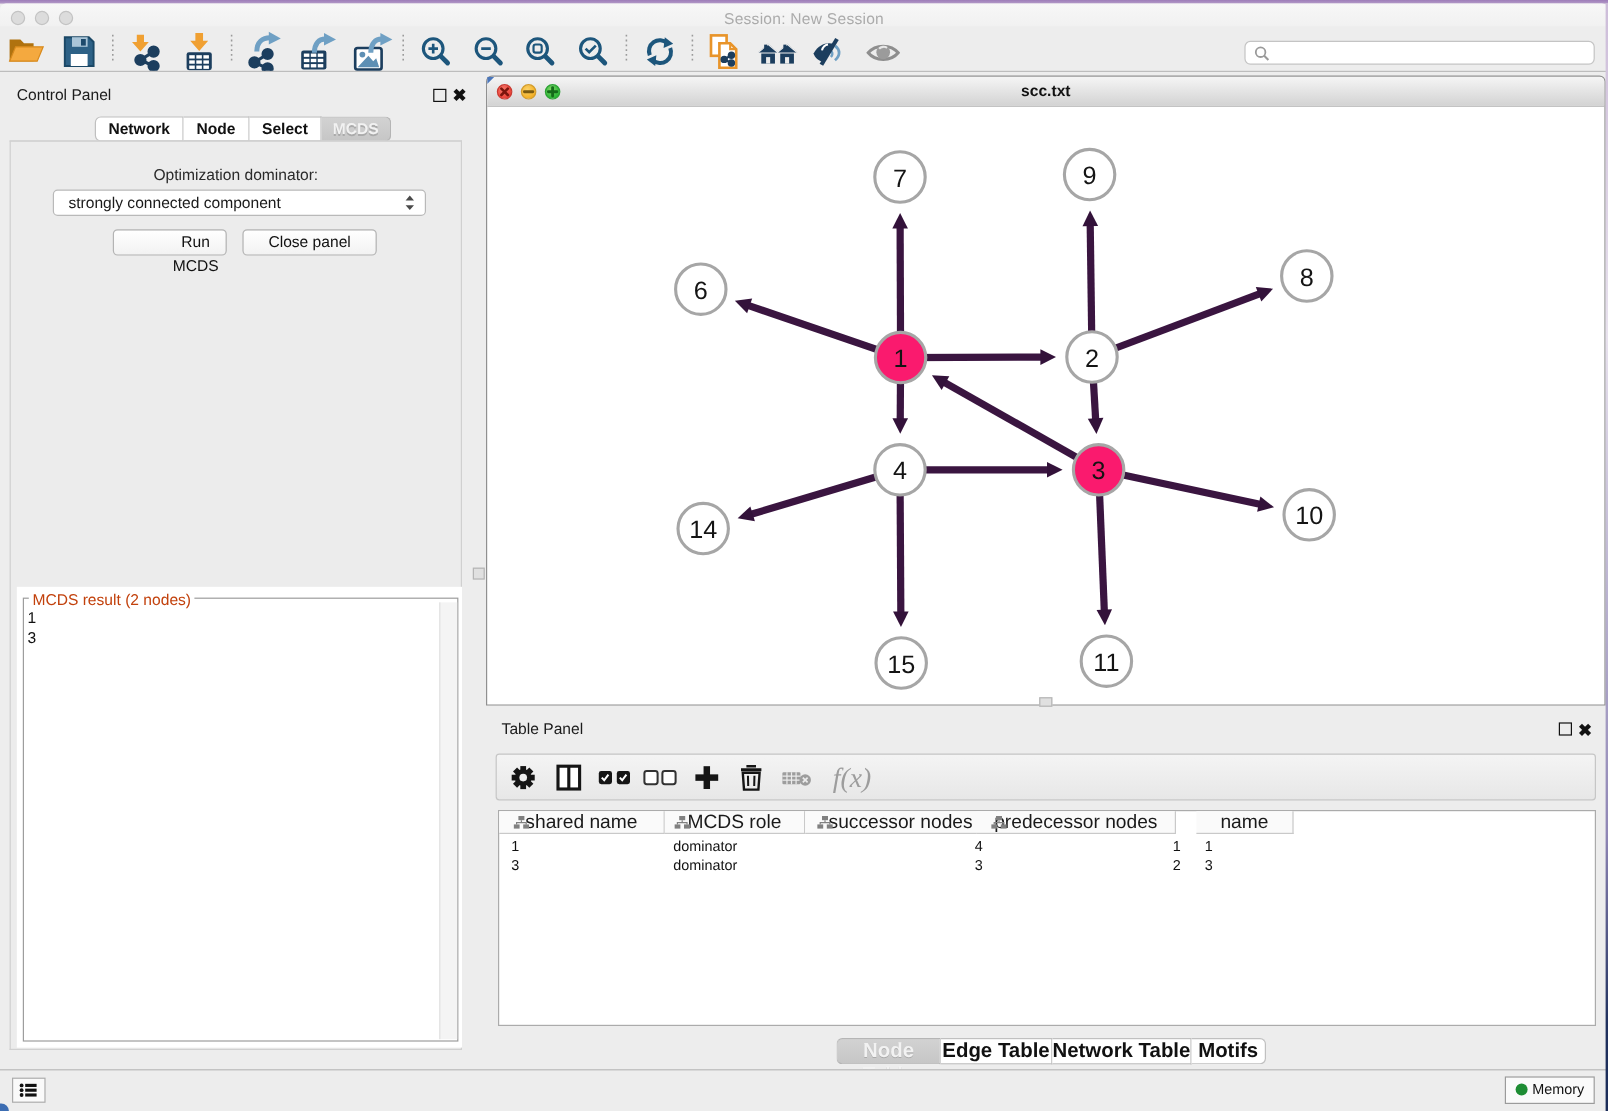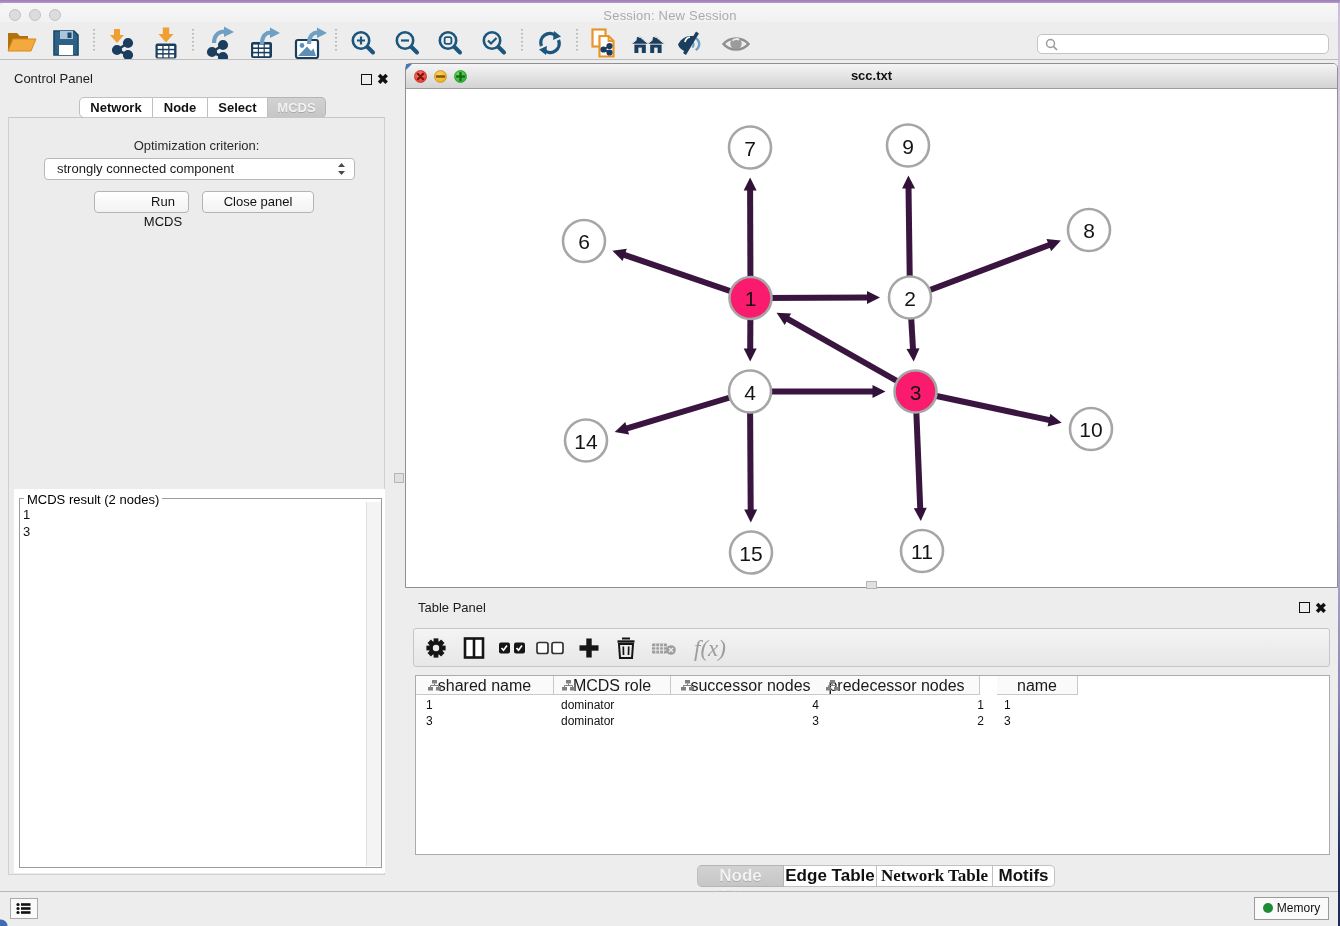--- a/index.html
+++ b/index.html
@@ -27,21 +27,21 @@
 .tabrow .sel{background:linear-gradient(#d2d2d2,#c6c6c6);color:#f2f2f2;text-shadow:0 1px 0 #aaa;border-color:#b5b5b5;}
 #cp-tabs{left:79px;top:97px;}
 #cp-panel{left:8px;top:117px;width:377px;height:758px;background:#ececec;border:1px solid #d0d0d0;border-top:1px solid #c6c6c6;box-sizing:border-box;}
 #opt-label{left:0;top:138px;width:393px;text-align:center;font-size:13px;color:#2a2a2a;}
 #combo{left:44px;top:158px;width:311px;height:22px;background:#fff;border:1px solid #b9b9b9;border-radius:4px;box-sizing:border-box;font-size:13px;color:#1a1a1a;line-height:20px;padding-left:12px;}
 .btn{position:absolute;background:linear-gradient(#ffffff,#f2f2f2);border:1px solid #b4b4b4;border-radius:4px;box-sizing:border-box;font-size:13px;color:#111;text-align:center;height:22px;line-height:20px;}
 #btn-run{left:94px;top:191px;width:95px;padding-left:43px;}
 #btn-close{left:202px;top:191px;width:112px;}
 #mcds-box{left:14px;top:489px;width:371px;height:384px;background:#fff;}
 #mcds-border{left:19px;top:498px;width:363px;height:370px;border:1px solid #9d9d9d;box-sizing:border-box;}
-#mcds-legend{left:24px;top:492px;background:#fff;padding:0 3px;font-size:13px;color:#000000;}
+#mcds-legend{left:24px;top:492px;background:#fff;padding:0 3px;font-size:13px;color:#c2410c;}
 #mcds-text{left:23px;top:507px;font-size:13px;color:#111;line-height:16.5px;white-space:pre;}
 #mcds-vsb{left:366px;top:502px;width:14px;height:364px;background:#f4f4f4;border-left:1px solid #e0e0e0;}
 
 #vgrip{left:394px;top:473px;width:8px;height:8px;background:#e0e0e0;border:1px solid #b5b5b5;}
 #hgrip{left:866px;top:581px;width:9px;height:6px;background:#e0e0e0;border:1px solid #b5b5b5;}
 
 #netwin{left:405px;top:63px;width:933px;height:525px;background:#fff;border:1px solid #909090;border-radius:5px 5px 0 0;box-sizing:border-box;}
 #net-titlebar{position:absolute;left:0;top:0;width:100%;height:24px;background:linear-gradient(#f5f5f5,#d3d3d3);border-bottom:1px solid #9c9c9c;border-radius:4px 4px 0 0;}
 #net-title{position:absolute;width:100%;top:4px;text-align:center;font-size:13px;font-weight:bold;color:#111;}
 .tl{position:absolute;top:5.5px;width:13px;height:13px;border-radius:50%;box-sizing:border-box;}
@@ -242,21 +242,21 @@
 <div class="abs" id="cp-title">Control Panel</div>
 <div class="abs" id="cp-float"></div>
 <div class="abs" id="cp-close">✖</div>
 <div class="tabrow" id="cp-tabs">
   <div class="tab" style="width:72px;padding:0;">Network</div>
     <div class="tab" style="width:54px;padding:0;">Node</div>
     <div class="tab" style="width:59px;padding:0;">Select</div>
     <div class="tab sel" style="width:57px;padding:0;">MCDS</div>
 </div>
 <div class="abs" id="cp-panel"></div>
-<div class="abs" id="opt-label">Optimization criterion:</div>
+<div class="abs" id="opt-label">Optimization dominator:</div>
 <div class="abs" id="combo">strongly connected component
 <svg width="9" height="14" viewBox="0 0 9 14" style="position:absolute;right:8px;top:3px;">
       <path d="M1 5 L4.5 1 L8 5 Z M1 9 L4.5 13 L8 9 Z" fill="#4a4a4a"></path>
     </svg>
 </div>
 <div class="btn" id="btn-run">Run MCDS</div>
 <div class="btn" id="btn-close">Close panel</div>
 <div class="abs" id="mcds-box"></div>
 <div class="abs" id="mcds-border"></div>
 <div class="abs" id="mcds-legend">MCDS result (2 nodes)</div>
@@ -459,21 +459,21 @@
   <div class="row" style="left:588px;top:21px;">1</div>
   <div class="row" style="left:10px;top:37px;">3</div>
   <div class="row" style="left:145px;top:37px;">dominator</div>
   <div class="row" style="left:255px;top:37px;width:148px;text-align:right;">3</div>
   <div class="row" style="left:415px;top:37px;width:153px;text-align:right;">2</div>
   <div class="row" style="left:588px;top:37px;">3</div>
 </div>
 <div class="tabrow" id="bot-tabs">
   <div class="tab sel" style="width:85px;padding:0;">Node Table</div>
     <div class="tab" style="width:92px;padding:0;">Edge Table</div>
-    <div class="tab" style="width:115px;padding:0;font-family:Liberation Serif, serif;">Network Table</div>
+    <div class="tab" style="width:115px;padding:0;">Network Table</div>
     <div class="tab" style="width:61px;padding:0;">Motifs</div>
 </div>
 
 <div class="abs" id="statusbar"></div>
 <div class="abs" id="listbtn">
 <svg width="26" height="19" viewBox="0 0 26 19">
       <g fill="#111">
         <circle cx="7" cy="5.5" r="1.6"></circle>
         <circle cx="7" cy="9.5" r="1.6"></circle>
         <circle cx="7" cy="13.5" r="1.6"></circle>

